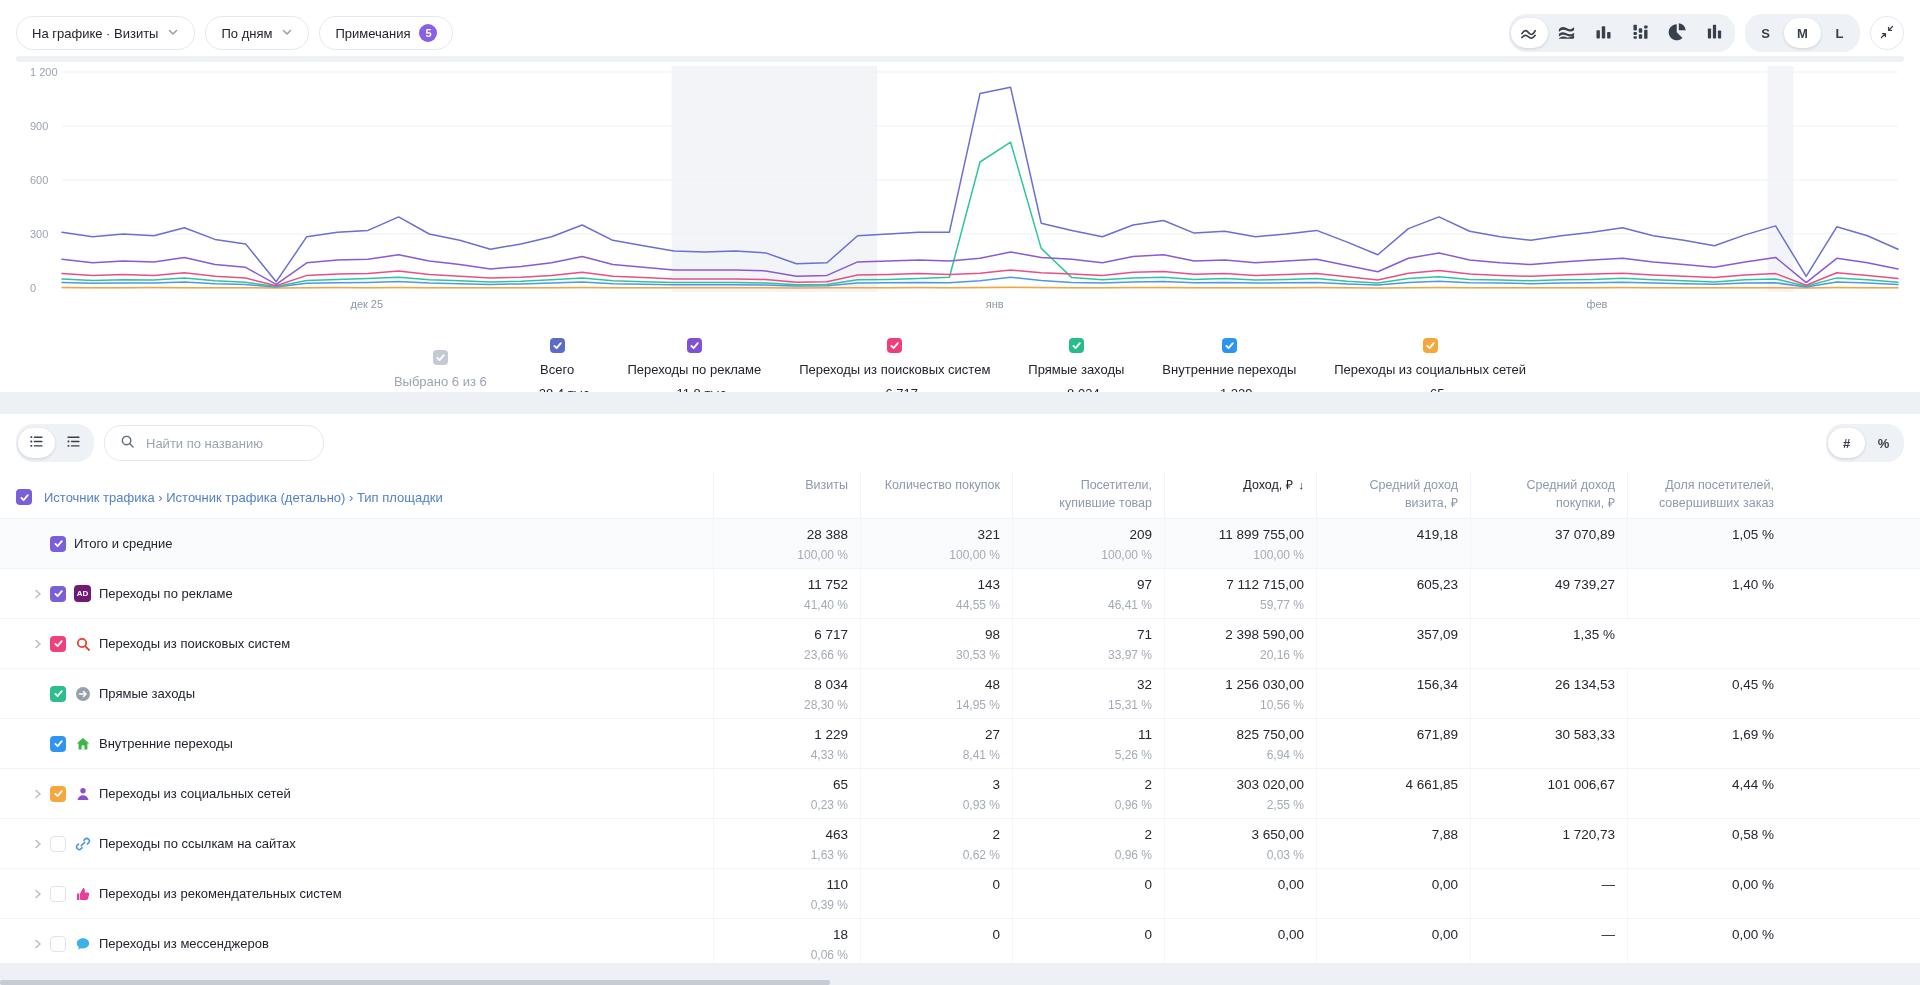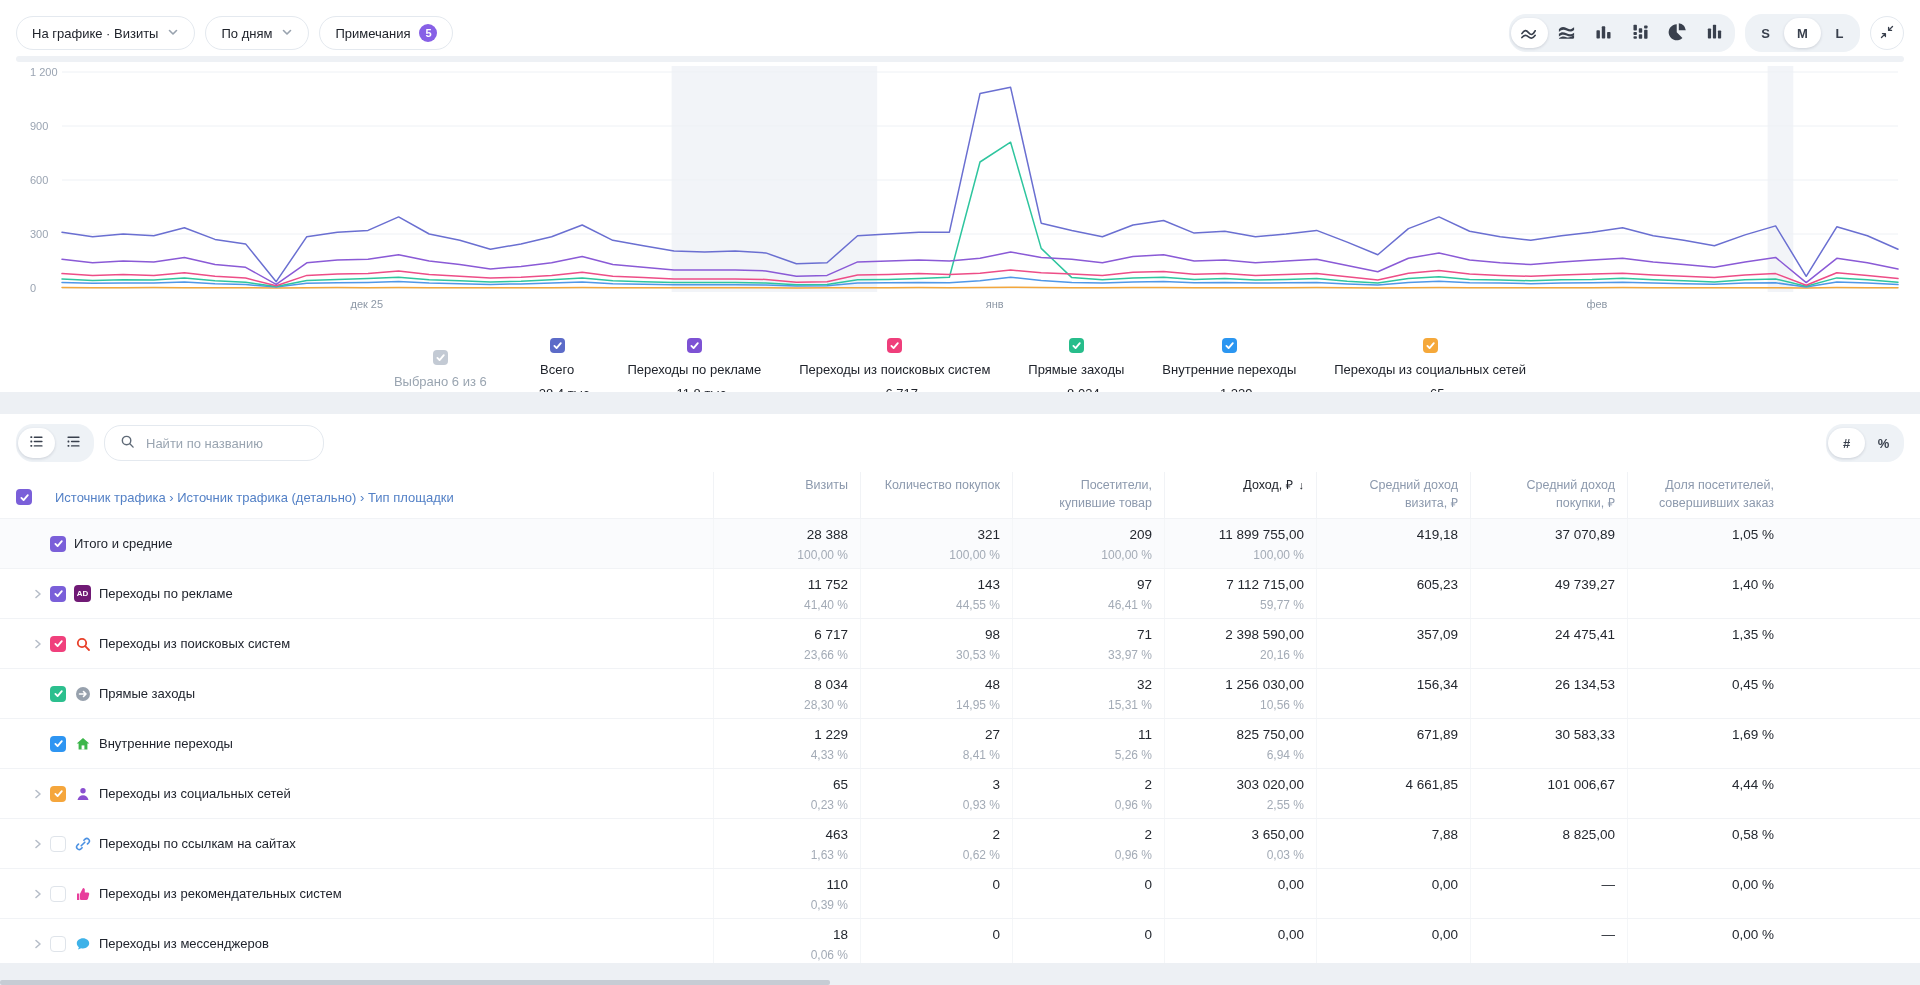--- a/index.html
+++ b/index.html
@@ -39,21 +39,21 @@
   .search-box{display:flex;align-items:center;gap:9px;height:34px;padding:0 15px;border:1px solid #e4e9ef;border-radius:17px;background:#fff;width:188px;}
   .search-box input{border:none;outline:none;font-size:13px;color:#20242c;width:150px;font-family:inherit;background:transparent;}
   .search-box input::placeholder{color:#9aa5b1;}
 
   .grid-table{position:absolute;top:58px;left:0;right:0;}
   .trow{display:grid;grid-template-columns:713px 147px 152px 152px 152px 154px 157px 159px 1fr;align-items:start;}
   .thead{height:46px;}
   .th{font-size:12.5px;color:#8c99ad;text-align:right;padding:5px 12px 0 0;line-height:1.4;border-left:1px solid #f1f3f6;height:41px;}
   .th.sorted{color:#20242c;}
   .th .arr{font-size:11px;margin-left:2px;}
-  .dim-cell{display:flex;align-items:center;gap:23px;padding-left:16px;font-size:13px;color:#5380c6;height:100%;align-self:center;padding-top:4px;cursor:pointer;}
+  .dim-cell{display:flex;align-items:center;gap:12px;padding-left:16px;font-size:13px;color:#5380c6;height:100%;align-self:center;padding-top:4px;cursor:pointer;}
   .tr{height:49px;border-top:1px solid #f1f3f6;}
   .tr.totals{background:#fafbfd;}
   .name-cell{display:flex;align-items:center;padding-left:28px;height:49px;}
   .exp{width:20px;height:20px;display:flex;align-items:center;justify-content:center;margin-right:2px;flex:none;cursor:pointer;}
   .exp.ghost{visibility:hidden;}
   .src-ic{width:17px;height:17px;margin-left:8px;flex:none;display:flex;align-items:center;justify-content:center;}
   .src-badge{width:17px;height:17px;border-radius:4px;background:#701a75;color:#fff;font-size:8px;font-weight:bold;display:flex;align-items:center;justify-content:center;}
   .row-label{margin-left:8px;font-size:13px;color:#21252e;cursor:pointer;white-space:nowrap;}
   .td{text-align:right;padding:8px 12px 0 0;border-left:1px solid #f4f6f8;height:41px;}
   .td .main{font-size:13.5px;color:#23272f;}
@@ -410,23 +410,20 @@
             <div class="sub">33,97 %</div>
           </div>
           <div class="td">
             <div class="main">2 398 590,00</div>
             <div class="sub">20,16 %</div>
           </div>
           <div class="td">
             <div class="main">357,09</div>
           </div>
           <div class="td">
-            <div class="main">24 475,41</div>
-          </div>
-          <div class="td">
             <div class="main">1,35 %</div>
           </div>
           <div></div>
         </div>
         <div class="trow tr">
           <div class="name-cell">
             <span class="exp ghost">
               <svg width="14" height="14" viewBox="0 0 14 14">
                 <path d="M5 3.5L9 7l-4 3.5" fill="none" stroke="#b6bdc8" stroke-width="1.6" stroke-linecap="round" stroke-linejoin="round"></path>
               </svg>
@@ -595,21 +592,21 @@
             <div class="sub">0,96 %</div>
           </div>
           <div class="td">
             <div class="main">3 650,00</div>
             <div class="sub">0,03 %</div>
           </div>
           <div class="td">
             <div class="main">7,88</div>
           </div>
           <div class="td">
-            <div class="main">8 825,00</div>
+            <div class="main">1 720,73</div>
           </div>
           <div class="td">
             <div class="main">0,58 %</div>
           </div>
           <div></div>
         </div>
         <div class="trow tr">
           <div class="name-cell">
             <span class="exp">
               <svg width="14" height="14" viewBox="0 0 14 14">

